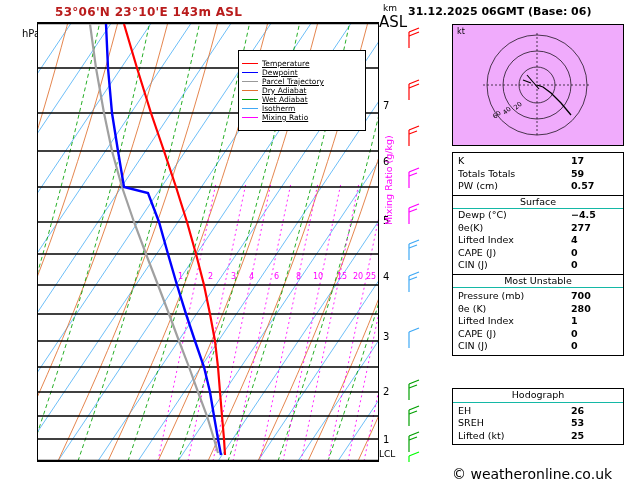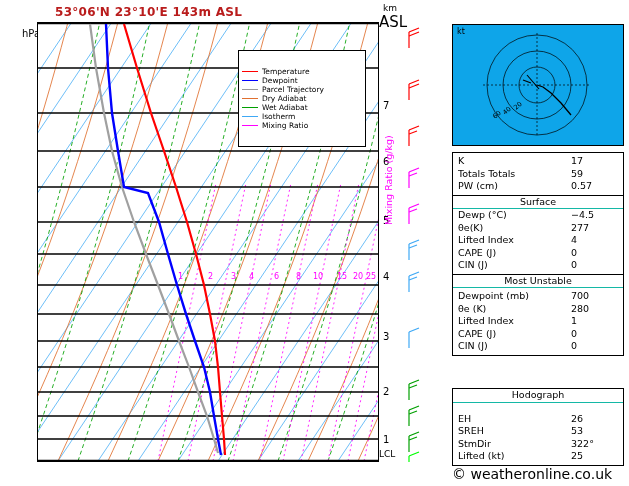--- a/index.html
+++ b/index.html
@@ -16,60 +16,61 @@
   #asl-label{left:379px;top:13px;font-size:15px;color:#000;}
   #date-title{left:408px;top:5px;font-size:11px;font-weight:bold;color:#000;}
 
   
   #plot{position:absolute;left:37px;top:22px;width:340px;height:438px;border:1px solid #000;background:#fff;overflow:hidden;}
   #plot svg{position:absolute;left:0;top:0;}
 
   #xaxis-title{position:absolute;left:207px;top:470px;transform:translateX(-50%);font-size:11px;color:#000;}
 
   
-  #legend{position:absolute;left:200px;top:27px;width:120px;padding:16px 3px;background:#fff;border:1px solid #000;font-size:7.5px;line-height:9.3px;}
+  #legend{position:absolute;left:200px;top:27px;width:120px;padding:8px 3px;background:#fff;border:1px solid #000;font-size:7.5px;line-height:9.3px;text-decoration:underline;}
   #legend .row{display:flex;align-items:center;height:9px;}
   #legend .swatch{width:16px;height:0;border-top-width:1.6px;border-top-style:solid;margin-right:4px;flex:0 0 16px;}
   #legend .lbl{color:#000;white-space:nowrap;}
 
   
   .kmlab{position:absolute;font-size:10px;color:#000;}
 
   
   #mixlabel{position:absolute;left:383px;top:225px;transform:rotate(-90deg);transform-origin:left top;font-size:9.5px;color:#ff00ff;white-space:nowrap;}
 
   #lcl-label{position:absolute;left:379px;top:449px;font-size:9px;color:#000;}
 
   
-  #hodo{position:absolute;left:452px;top:24px;width:170px;height:120px;border:1px solid #000;background:#0ea5e9;}
+  #hodo{position:absolute;left:452px;top:24px;width:170px;height:120px;border:1px solid #000;background:#f0abfc;}
   #hodo-kt{position:absolute;left:4px;top:2px;font-size:8px;color:#000;}
 
   
   .panel{position:absolute;border:1px solid #000;background:#fff;font-size:9.5px;color:#000;}
   .panel .line{position:relative;height:12.5px;}
   .panel .k{position:absolute;left:5px;top:0;}
-  .panel .v{position:absolute;left:118px;top:0;}
+  .panel .v{position:absolute;left:118px;top:0;font-weight:bold;}
   .panel .hdr{text-align:center;height:12.5px;line-height:12.5px;border-top:1px solid #000;border-bottom:1px solid #14b8a6;}
   .panel .hdr.first{border-top:none;}
 
   #tbl-indices{left:452px;top:152px;width:170px;}
   #tbl-hodo{left:452px;top:388px;width:170px;}
 
   
   #copyright{position:absolute;left:452px;top:466px;font-size:14px;font-weight:normal;color:#000;}
 </style>
 </head>
 <body>
 
 <div class="root">
 
   <div class="t" id="hpa-label">hPa</div>
   <div class="t" id="station-title">53°06'N 23°10'E 143m ASL</div>
   <div class="t" id="km-label">km</div>
   <div class="t" id="asl-label">ASL</div>
+  <div class="t" id="date-title">31.12.2025 06GMT (Base: 06)</div>
 
   <div id="plot">
     <svg width="340" height="438" viewBox="0 0 340 438">
       <defs>
         <clipPath id="clip">
             <rect x="0" y="0" width="340" height="438"></rect>
           </clipPath>
       </defs>
       <g clip-path="url(#clip)">
 
@@ -332,21 +333,21 @@
       <span class="v">0</span>
     </div>
     <div class="line" style="margin-bottom:2px">
       <span class="k">CIN (J)</span>
       <span class="v">0</span>
     </div>
 
     <div class="hdr">Most Unstable</div>
 
     <div class="line" style="margin-top:2px">
-      <span class="k">Dewpoint (mb)</span>
+      <span class="k">Pressure (mb)</span>
       <span class="v">700</span>
     </div>
     <div class="line">
       <span class="k">θe (K)</span>
       <span class="v">280</span>
     </div>
     <div class="line">
       <span class="k">Lifted Index</span>
       <span class="v">1</span>
     </div>
@@ -355,31 +356,27 @@
       <span class="v">0</span>
     </div>
     <div class="line" style="margin-bottom:2px">
       <span class="k">CIN (J)</span>
       <span class="v">0</span>
     </div>
   </div>
 
   <div class="panel" id="tbl-hodo">
     <div class="hdr first">Hodograph</div>
-    <div class="line" style="margin-top:10px">
+    <div class="line" style="margin-top:2px">
       <span class="k">EH</span>
       <span class="v">26</span>
     </div>
     <div class="line">
       <span class="k">SREH</span>
       <span class="v">53</span>
-    </div>
-    <div class="line">
-      <span class="k">StmDir</span>
-      <span class="v">322°</span>
     </div>
     <div class="line" style="margin-bottom:2px">
       <span class="k">Lifted (kt)</span>
       <span class="v">25</span>
     </div>
   </div>
 
   <div class="t" id="copyright">© weatheronline.co.uk</div>
 
 </div>

